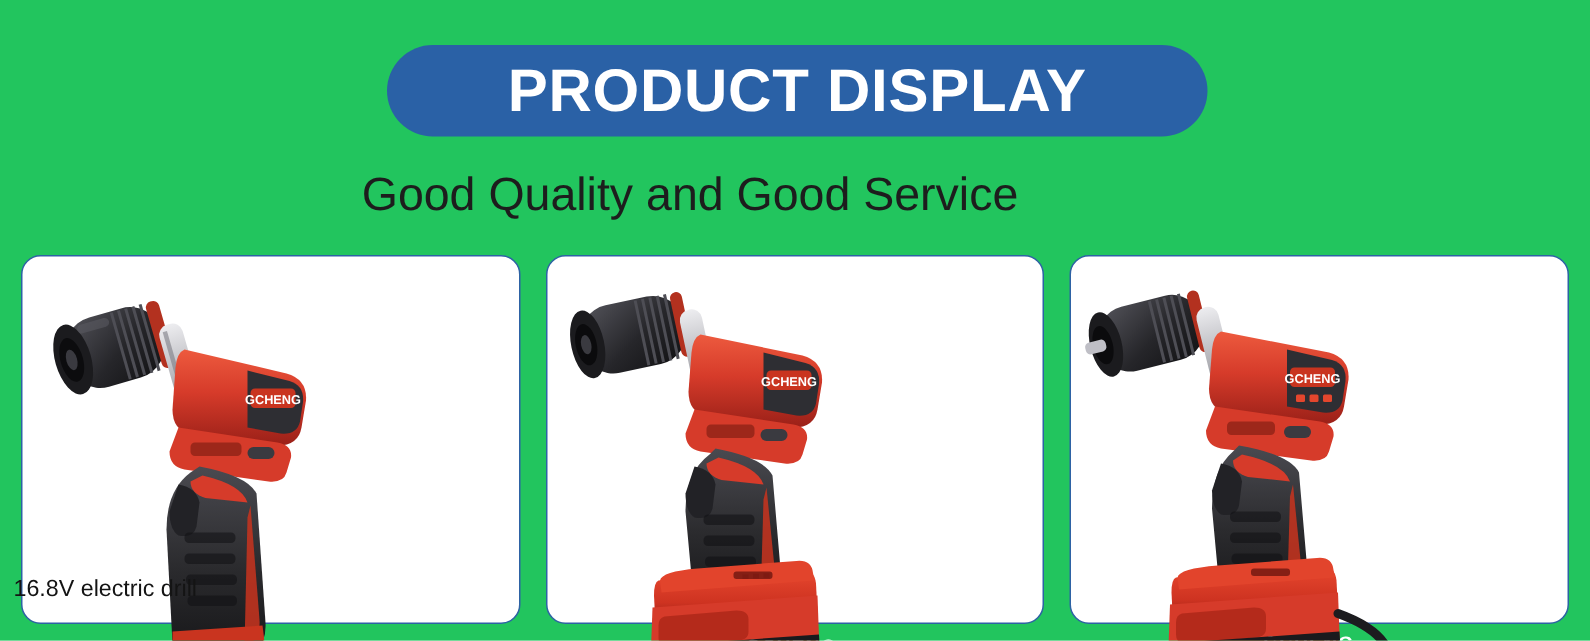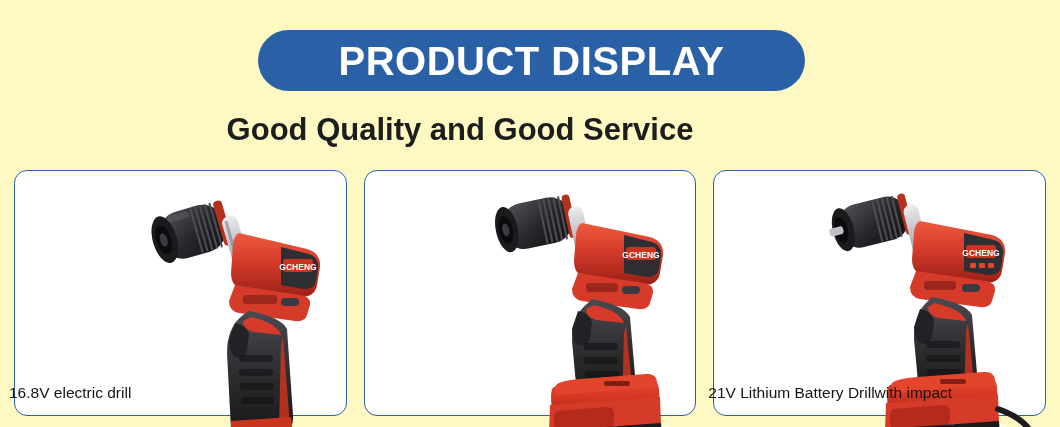--- a/index.html
+++ b/index.html
@@ -3,49 +3,49 @@
 <meta charset="utf-8">
 <style>
   * { margin:0; padding:0; box-sizing:border-box; }
   html,body { width:1060px; height:427px; }
   body {
     background:#ffffff;
     font-family:"Liberation Sans", sans-serif;
     overflow:hidden;
     position:relative;
   }
-  #banner { position:absolute; left:0; top:0; width:1060px; height:427px; background:#fef9c3; }
+  #banner { position:absolute; left:0; top:0; width:1060px; height:427px; background:#22c55e; }
 
   
   .title-pill {
     position:absolute; left:258px; top:30px; width:547px; height:61px;
     background:#2A61A6; border-radius:31px;
     display:flex; align-items:center; justify-content:center;
   }
   .title-pill .title-text {
     color:#ffffff; font-size:40px; font-weight:bold;
     letter-spacing:0.5px; line-height:1; white-space:nowrap;
   }
   .subtitle {
     position:absolute; left:0; top:109px; width:920px;
     text-align:center; color:#1d1d1d;
-    font-size:31px; font-weight:700; line-height:1.35; white-space:nowrap;
+    font-size:31px; font-weight:400; line-height:1.35; white-space:nowrap;
   }
 
   
   .cards { position:absolute; left:14px; top:170px; width:1032px; height:246px;
            display:flex; gap:17px; }
   .card {
     flex:1 1 0; height:246px; border:1.4px solid #2D62A4;
     border-radius:13px; background:#ffffff;
     position:relative; overflow:visible;
   }
   .card-figure {
     position:absolute; left:0; top:4px; right:0; height:200px;
-    display:flex; align-items:flex-end; justify-content:flex-end;
+    display:flex; align-items:flex-end; justify-content:flex-start;
   }
   .card-caption {
     position:absolute; left:-6px; right:-6px; bottom:12px;
     text-align:left; color:#141414; font-size:15.5px;
     font-weight:400; white-space:nowrap; line-height:1.2;
   }
 
   svg { display:block; overflow:visible; }
 </style>
 </head>
@@ -300,17 +300,16 @@
           <path d="M98 204 L164 199 Q174 198 175 207 L176 212 L72 220 L71 212 Q72 206 98 204 Z" fill="#E2442C"></path>
           <rect x="120" y="206" width="26" height="5" rx="2" fill="#6E1710" opacity=".8"></rect>
           <path d="M66 230 L178 222 L179 250 Q179 260 168 261 L76 268 Q66 268 65 258 Z" fill="#D63B2A"></path>
           <path d="M74 236 L122 232 Q130 232 130 238 L130 246 Q130 252 122 252 L76 256 Q70 256 70 250 L70 242 Q70 237 74 236 Z" fill="#A82517" opacity=".75"></path>
           <text x="128" y="260" font-family="'Liberation Sans',sans-serif" font-size="13" font-weight="bold" fill="#fff" letter-spacing="0.6">GCHENG</text>
           <path d="M65 256 L179 248 L180 264 Q180 274 168 275 L76 282 Q64 282 64 270 Z" fill="#1A1A1D"></path>
 
           <path d="M178 236 Q206 246 212 262 Q216 276 198 280 Q182 283 176 276" fill="none" stroke="#1C1C1F" stroke-width="6" stroke-linecap="round"></path>
         </svg>
       </div>
-      <div class="card-caption">21V Lithium Battery Drillwith impact</div>
     </div>
 
   </div>
 </div>
 
 </body></html>

